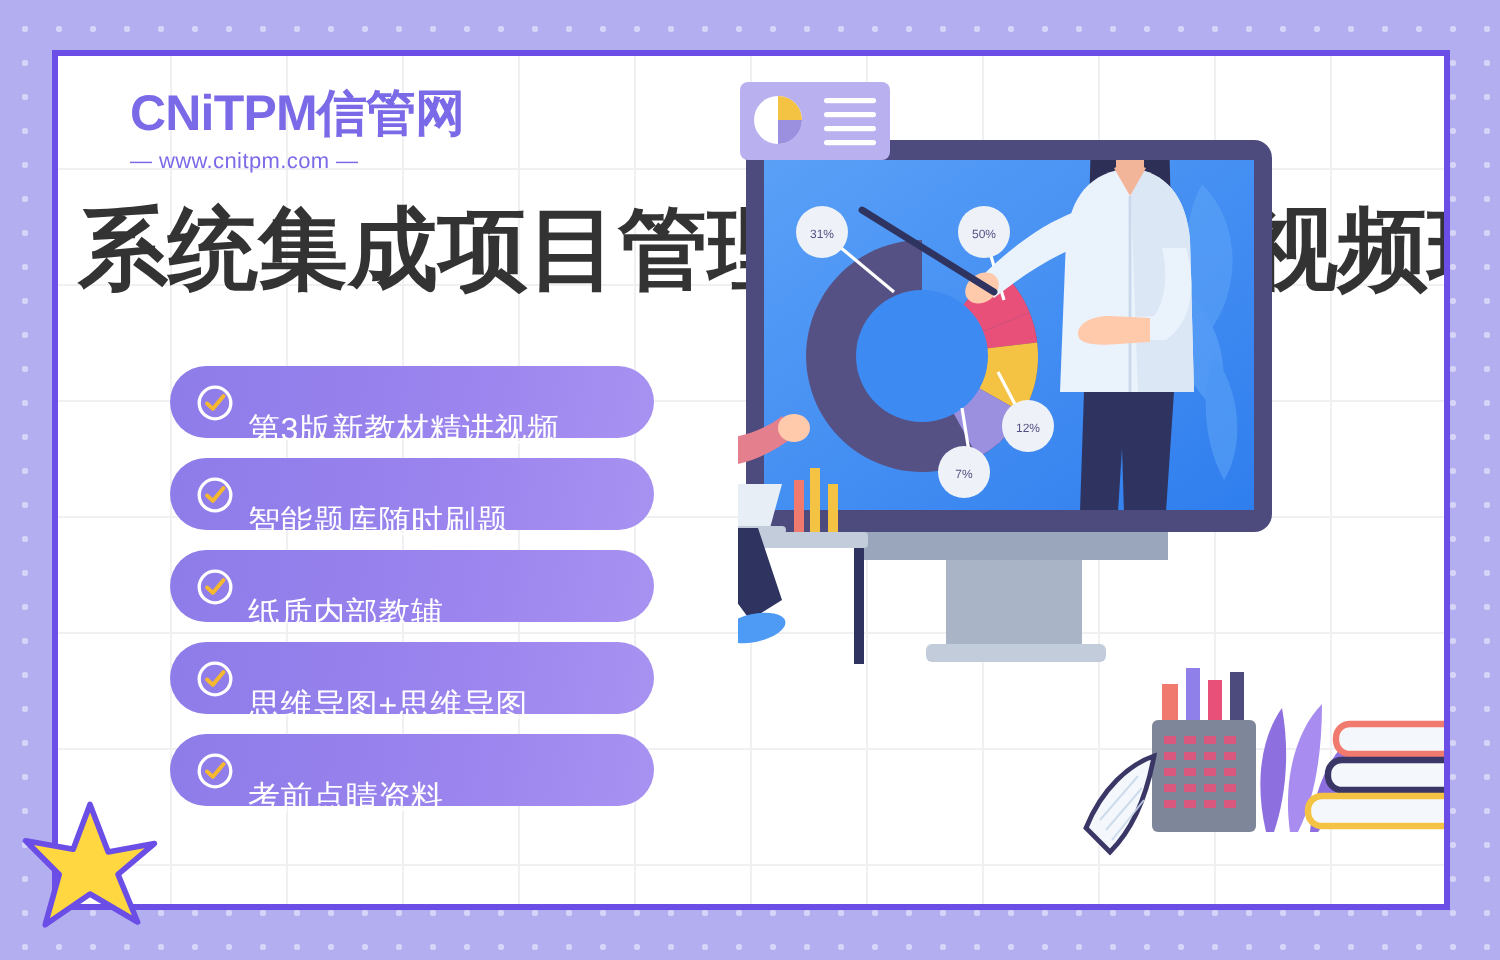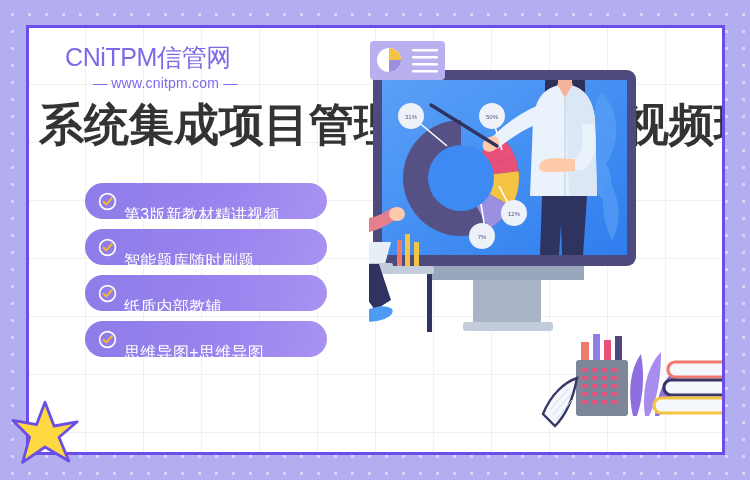--- a/index.html
+++ b/index.html
@@ -41,33 +41,33 @@
   }
 
   
   #logo-block {
     position: absolute;
     left: 36px;
     top: 17px;
   }
   #logo-wordmark {
     font-size: 25px;
-    font-weight: normal;
+    font-weight: bold;
     color: #7b6ae8;
     letter-spacing: -0.4px;
     line-height: 1;
     white-space: nowrap;
+    text-align: right;
   }
   #logo-url {
     margin-top: 5px;
-    font-size: 14px;
+    font-size: 11px;
     color: #7b6ae8;
     letter-spacing: 0.2px;
     white-space: nowrap;
-    margin-left: 28px;
   }
 
   
   #headline {
     position: absolute;
     left: 10px;
     top: 72px;
     font-size: 45px;
     font-weight: bold;
     color: #333333;
@@ -170,20 +170,27 @@
       </div>
 
       <div class="pill">
         <svg class="pill-check" viewBox="0 0 24 24">
           <circle cx="12" cy="12" r="10" fill="none" stroke="#ffffff" stroke-width="2.1"></circle>
           <path d="M7 12.3 L10.6 15.7 L17.4 7.6" fill="none" stroke="#f5b82e" stroke-width="2.5" stroke-linecap="round" stroke-linejoin="round"></path>
         </svg>
         <span class="pill-text">思维导图+思维导图</span>
       </div>
 
+      <div class="pill">
+        <svg class="pill-check" viewBox="0 0 24 24">
+          <circle cx="12" cy="12" r="10" fill="none" stroke="#ffffff" stroke-width="2.1"></circle>
+          <path d="M7 12.3 L10.6 15.7 L17.4 7.6" fill="none" stroke="#f5b82e" stroke-width="2.5" stroke-linecap="round" stroke-linejoin="round"></path>
+        </svg>
+        <span class="pill-text">考前点睛资料</span>
+      </div>
 
     </div>
 
     <svg id="illustration" viewBox="0 0 355 424">
 
       <defs>
         <linearGradient id="screenGrad" x1="0" y1="0" x2="1" y2="1">
           <stop offset="0%" stop-color="#5aa0f7"></stop>
           <stop offset="100%" stop-color="#2f7eee"></stop>
         </linearGradient>

